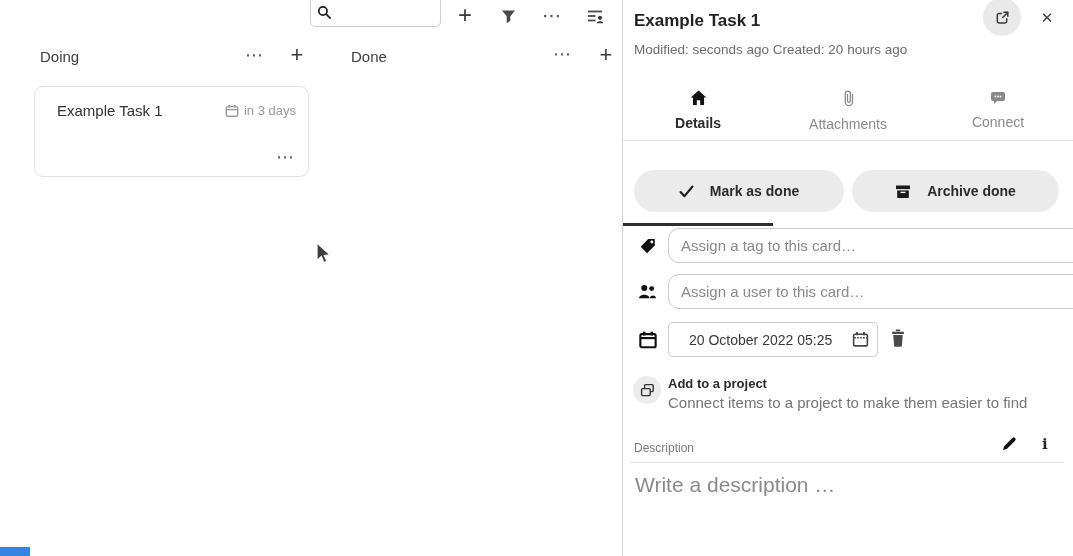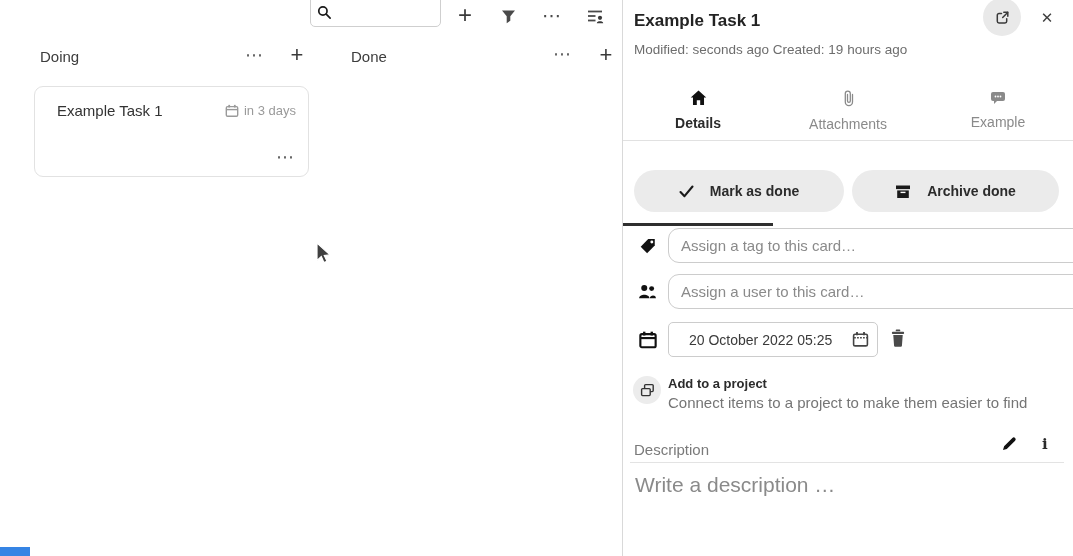--- a/index.html
+++ b/index.html
@@ -97,21 +97,21 @@
   .trash-btn { position:absolute; left:267px; top:329px; background:none; border:none; cursor:pointer; }
 
   .project-row { position:absolute; left:10px; top:373px; width:430px; display:flex; gap:7px; cursor:pointer; }
   .project-circle {
     width:28px; height:28px; border-radius:50%; background:#ececec; flex:0 0 auto; margin-top:3px;
     display:flex; align-items:center; justify-content:center;
   }
   .project-title { font-size:13px; font-weight:bold; color:#2b2b2b; padding-top:3px; }
   .project-sub { font-size:15px; color:#757575; margin-top:3px; }
 
-  .desc-label { position:absolute; left:11px; top:441px; font-size:15px; color:#7a7a7a; }
+  .desc-label { position:absolute; left:11px; top:441px; font-size:12px; color:#7a7a7a; }
   .desc-edit-btn { position:absolute; left:378px; top:436px; background:none; border:none; cursor:pointer; }
   .desc-info-btn {
     position:absolute; left:419px; top:435px; background:none; border:none; cursor:pointer;
     font-family:"DejaVu Serif", serif; font-weight:bold; font-size:15px; color:#2b2b2b;
   }
   .desc-hr { position:absolute; left:7px; top:462px; width:434px; height:1px; background:#e3e3e3; }
   .desc-placeholder { position:absolute; left:12px; top:473px; font-size:21px; color:#8a8a8a; cursor:text; }
 
   .cursor { position:absolute; left:313px; top:241px; pointer-events:none; }
   .blue-bar { position:absolute; left:0; bottom:0; width:30px; height:9px; background:#3584e4; }
@@ -171,21 +171,21 @@
       </div>
       <button class="card-menu">⋯</button>
     </div>
   </div>
 
   <div class="vdivider"></div>
 
   <div class="panel">
 
     <div class="panel-title">Example Task 1</div>
-    <div class="panel-meta">Modified: seconds ago Created: 19 hours ago</div>
+    <div class="panel-meta">Modified: seconds ago Created: 20 hours ago</div>
 
     <button class="circle-btn">
       <svg width="17" height="17" viewBox="0 0 17 17">
         <path d="M7.5 4.5 H5 A1.7 1.7 0 0 0 3.3 6.2 v6 A1.7 1.7 0 0 0 5 13.9 h6 a1.7 1.7 0 0 0 1.7-1.7 V9.7" fill="none" stroke="#3a3a3a" stroke-width="1.5" stroke-linecap="round"></path>
         <path d="M9.8 3.2 h4 v4" fill="none" stroke="#3a3a3a" stroke-width="1.5" stroke-linecap="round" stroke-linejoin="round"></path>
         <line x1="8.7" y1="8.5" x2="13.6" y2="3.4" stroke="#3a3a3a" stroke-width="1.5" stroke-linecap="round"></line>
       </svg>
     </button>
     <button class="close-btn">✕</button>
 
@@ -203,21 +203,21 @@
         <span class="tab-label">Attachments</span>
       </button>
       <button class="tab">
         <svg width="16" height="15" viewBox="0 0 16 15">
           <rect x="1" y="2" width="14" height="9" rx="2" fill="#8a8a8a"></rect>
           <path d="M4 10 L4 14 L8 10 Z" fill="#8a8a8a"></path>
           <circle cx="5.5" cy="6.5" r="0.9" fill="#fff"></circle>
           <circle cx="8" cy="6.5" r="0.9" fill="#fff"></circle>
           <circle cx="10.5" cy="6.5" r="0.9" fill="#fff"></circle>
         </svg>
-        <span class="tab-label">Example</span>
+        <span class="tab-label">Connect</span>
       </button>
       <div class="tab-underline"></div>
     </div>
 
     <button class="pill done">
       <svg width="15" height="13" viewBox="0 0 15 13">
         <path d="M1.5 7 l4 4.2 L13.5 1.5" fill="none" stroke="#1a1a1a" stroke-width="2.1" stroke-linecap="round" stroke-linejoin="round"></path>
       </svg>
       <span>Mark as done</span>
     </button>

